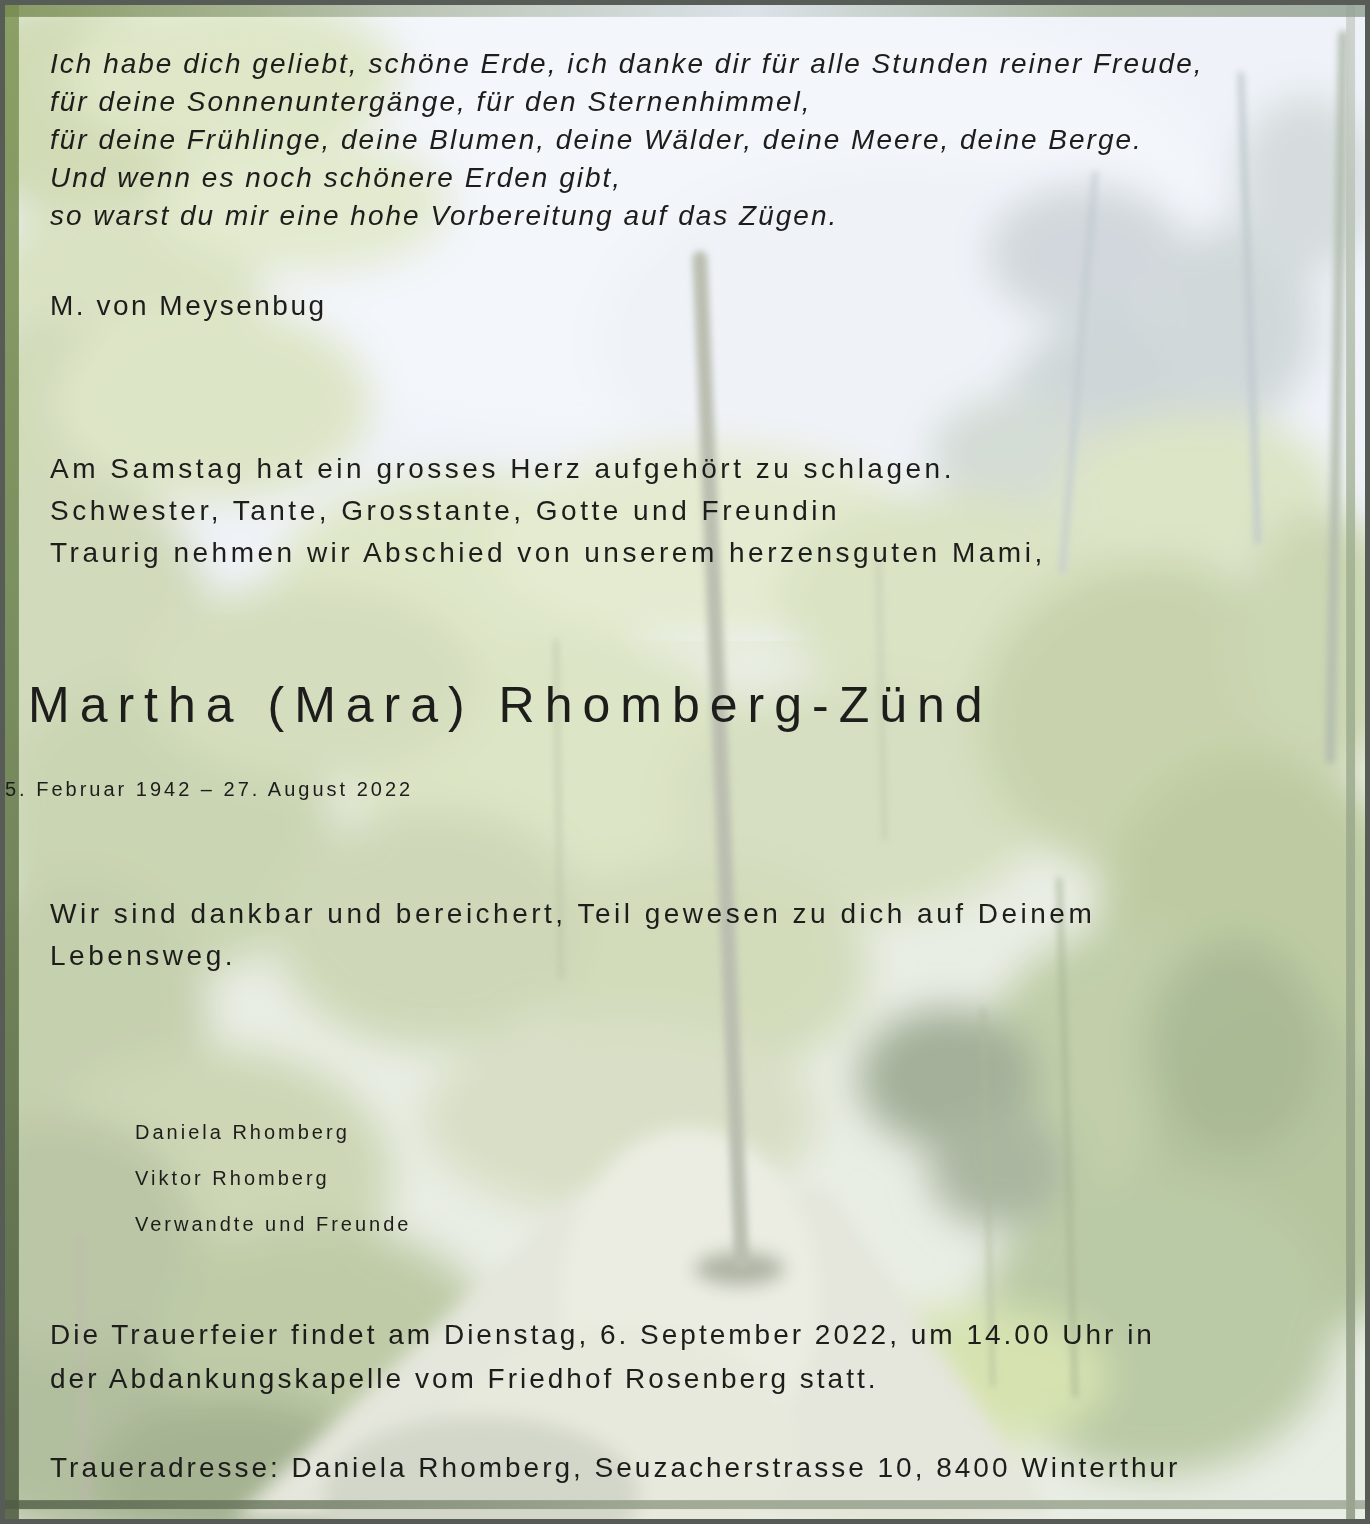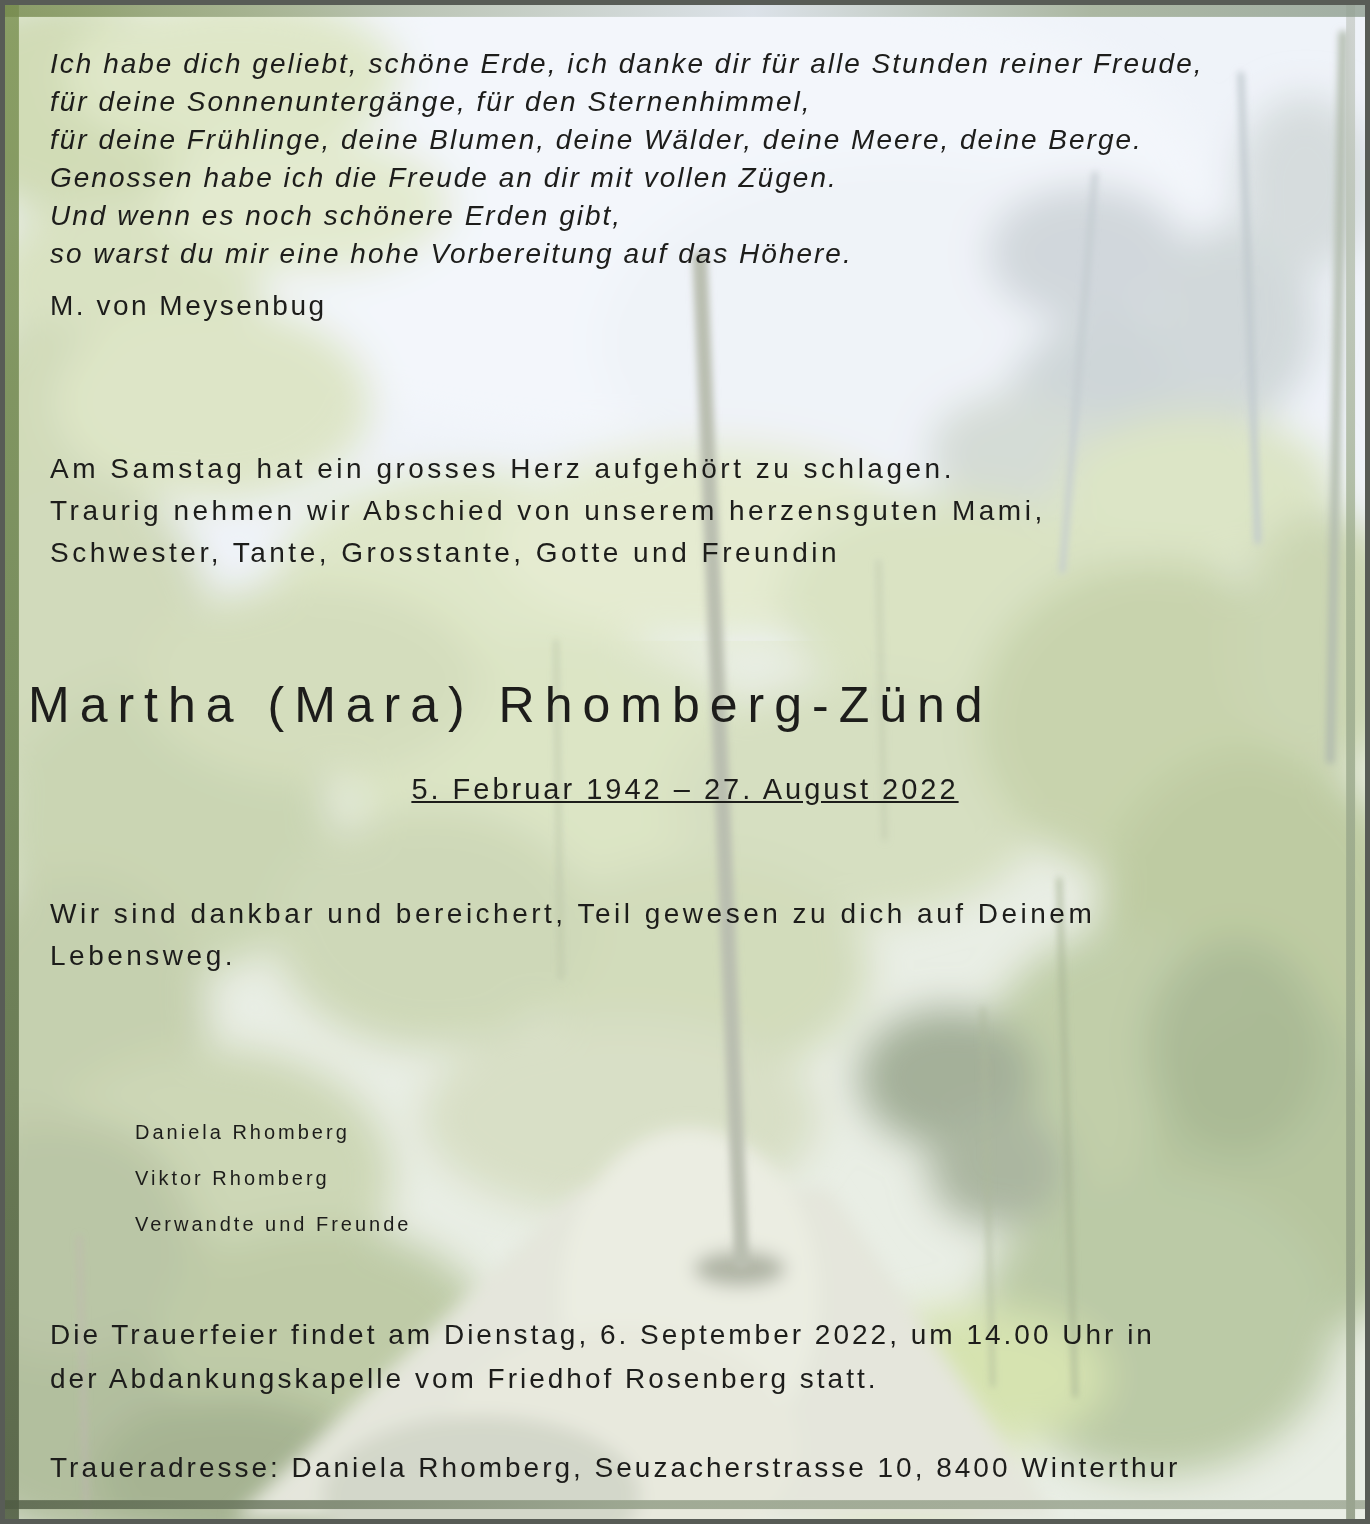--- a/index.html
+++ b/index.html
@@ -13,21 +13,21 @@
     color:#1d1d1b;
   }
   .photo{position:absolute;top:0;left:0;width:100%;height:100%;display:block;}
   .content{position:absolute;top:0;left:0;width:100%;height:100%;}
   .content > div, .content > h1{position:absolute;margin:0;font-weight:normal;white-space:nowrap;}
 
   .quote{left:45px;top:40px;font-size:28px;font-style:italic;line-height:38px;letter-spacing:2px;}
   .attribution{left:45px;top:282px;font-size:28px;line-height:38px;letter-spacing:2.5px;}
   .intro{left:45px;top:443px;font-size:28px;line-height:42px;letter-spacing:3.5px;}
   .name{left:0;top:654px;width:100%;text-align:left;font-size:50px;line-height:92px;letter-spacing:10px;padding-left:23px;}
-  .dates{left:0;top:764px;width:100%;text-align:center;font-size:29px;line-height:40px;letter-spacing:3px;text-decoration:underline;}
+  .dates{left:0;top:764px;width:100%;font-size:20px;line-height:40px;letter-spacing:3px;}
   .tribute{left:45px;top:888px;font-size:28px;line-height:42px;letter-spacing:3.5px;}
   .farewell{left:130px;top:1046px;font-size:28px;line-height:42px;letter-spacing:3px;}
   .mourners{left:130px;top:1104px;font-size:20px;line-height:46px;letter-spacing:3px;}
   .service{left:45px;top:1308px;font-size:28px;line-height:44px;letter-spacing:3px;}
   .address{left:45px;top:1442px;font-size:28px;line-height:42px;letter-spacing:3px;}
 </style>
 </head>
 <body>
 
 <div class="notice">
@@ -151,31 +151,30 @@
     <rect x="0" y="0" width="1370" height="12" fill="url(#lgTop)" opacity="0.8"></rect>
     <rect x="0" y="1505" width="1370" height="9" fill="url(#lgBottom)" opacity="0.8"></rect>
   </svg>
 
   <div class="content">
 
     <div class="quote">
       <div>Ich habe dich geliebt, schöne Erde, ich danke dir für alle Stunden reiner Freude,</div>
       <div>für deine Sonnenuntergänge, für den Sternenhimmel,</div>
       <div>für deine Frühlinge, deine Blumen, deine Wälder, deine Meere, deine Berge.</div>
-      <div>Genossen habe ich die Freude an dir mit vollen Zügen.</div>
       <div>Und wenn es noch schönere Erden gibt,</div>
-      <div>so warst du mir eine hohe Vorbereitung auf das Höhere.</div>
+      <div>so warst du mir eine hohe Vorbereitung auf das Zügen.</div>
     </div>
 
     <div class="attribution">M. von Meysenbug</div>
 
     <div class="intro">
       <div>Am Samstag hat ein grosses Herz aufgehört zu schlagen.</div>
+      <div>Schwester, Tante, Grosstante, Gotte und Freundin</div>
       <div>Traurig nehmen wir Abschied von unserem herzensguten Mami,</div>
-      <div>Schwester, Tante, Grosstante, Gotte und Freundin</div>
     </div>
 
     <h1 class="name">Martha (Mara) Rhomberg-Zünd</h1>
 
     <div class="dates">5. Februar 1942 – 27. August 2022</div>
 
     <div class="tribute">
       <div>Wir sind dankbar und bereichert, Teil gewesen zu dich auf Deinem</div>
       <div>Lebensweg.</div>
     </div>

